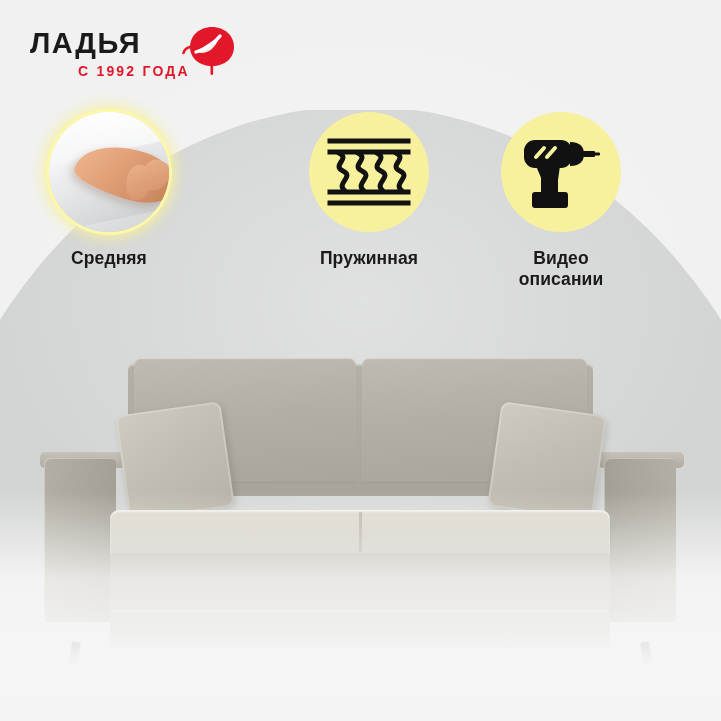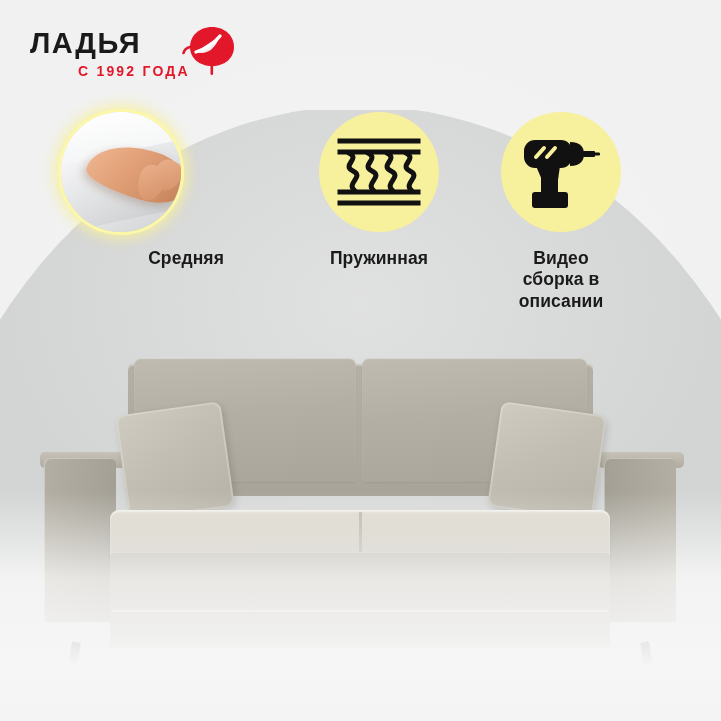--- a/index.html
+++ b/index.html
@@ -38,22 +38,22 @@
   }
   .logo-sub{
     position:absolute;left:56px;top:50px;
     font-size:14px;font-weight:700;letter-spacing:2.2px;
     color:#e2172a;line-height:1;
   }
   .logo-mark{position:absolute;left:160px;top:8px;width:58px;height:58px;}
 
   
   .feature{position:absolute;width:206px;text-align:center;}
-  .f1{left:18px;top:112px;text-align:right;}
-  .f2{left:276px;top:112px;}
+  .f1{left:6px;top:112px;}
+  .f2{left:266px;top:112px;}
   .f3{left:458px;top:112px;}
 
   .badge-circle{
     position:relative;margin:0 auto;width:120px;height:120px;border-radius:50%;
     display:flex;align-items:center;justify-content:center;
   }
   .badge-yellow{background:#f7f09c;}
   .badge-photo{
     background:#cfcfcf;
     overflow:hidden;
@@ -241,21 +241,20 @@
           <rect x="12" y="58" width="36" height="16" rx="3"></rect>
         </g>
         <g stroke="#f7f09c" stroke-width="4" stroke-linecap="round">
           <line x1="16" y1="23" x2="24" y2="14"></line>
           <line x1="27" y1="23" x2="35" y2="14"></line>
         </g>
       </svg>
     </div>
     <div class="feature-label">
       <div>Видео</div>
-      <div>сборка в</div>
       <div>описании</div>
     </div>
   </div>
 
   <div class="sofa">
     <div class="sofa-back"></div>
     <div class="cushion cushion-l"></div>
     <div class="cushion cushion-r"></div>
 
     <div class="arm-top arm-top-l"></div>

